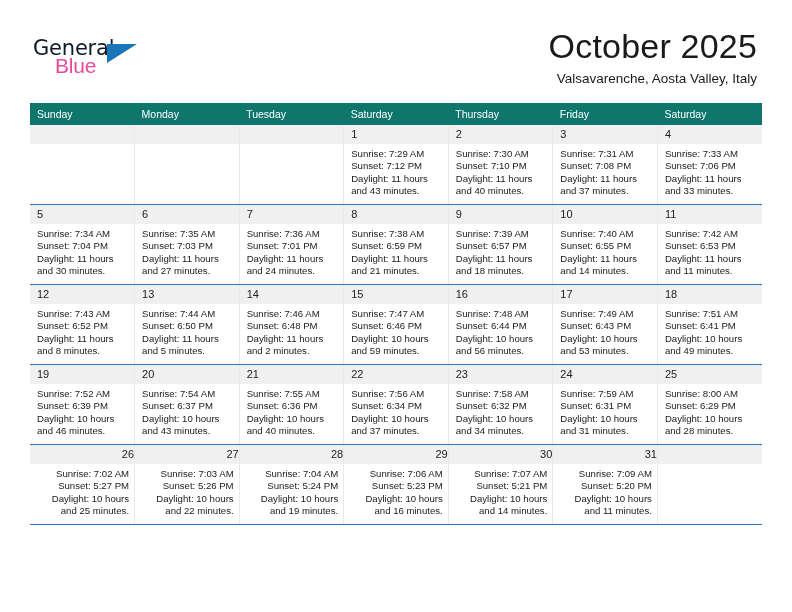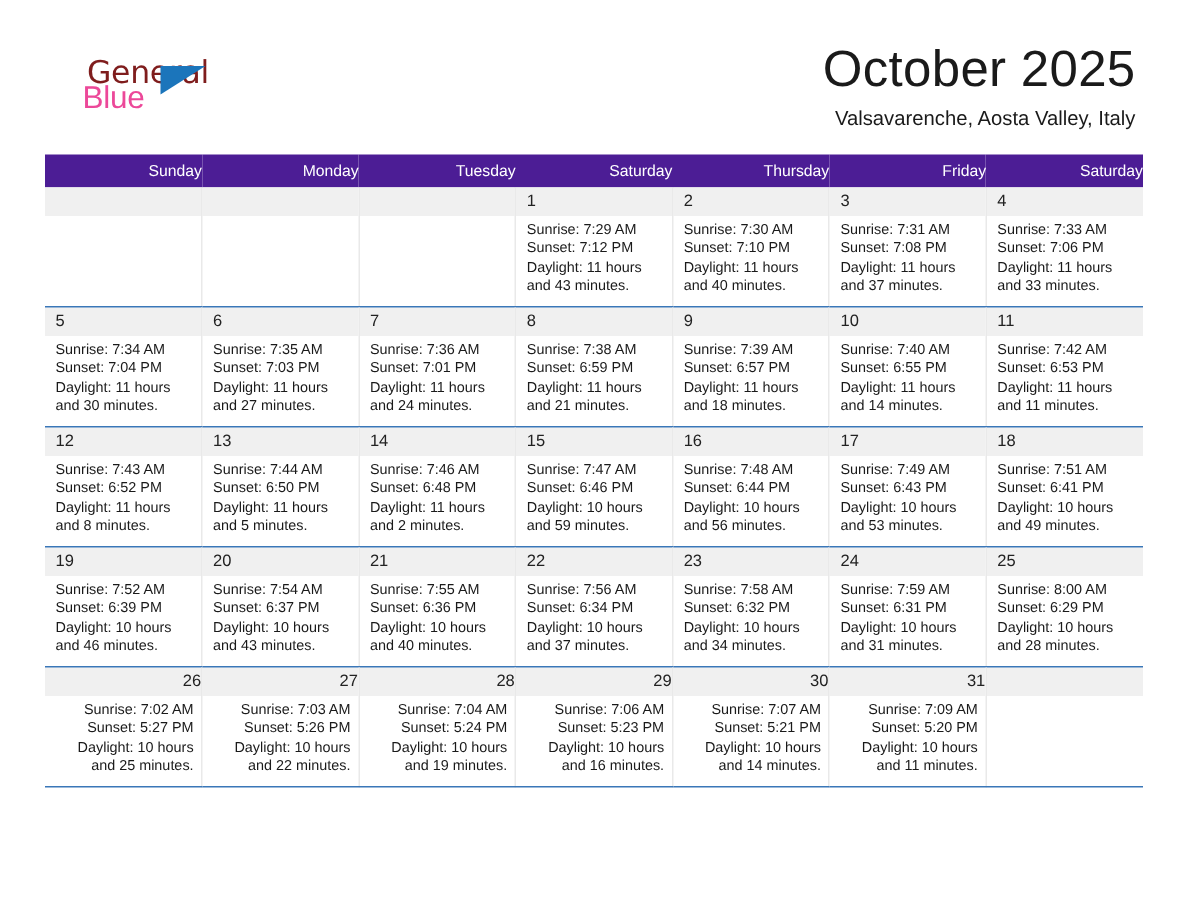--- a/index.html
+++ b/index.html
@@ -36,24 +36,23 @@
     top: 37px;
     width: 120px;
     height: 45px;
   }
   .logo-general {
     position: absolute;
     left: 0;
     top: 0;
     font-size: 21px;
     letter-spacing: -0.2px;
-    color: #7f1d1d;
+    color: #0f172a;
     font-family: "DejaVu Sans", sans-serif;
     line-height: 22px;
-    margin-left: 25px;
   }
   .logo-blue {
     position: absolute;
     left: 22px;
     top: 18px;
     font-size: 21px;
     letter-spacing: -0.2px;
     color: #ec4899;
     font-family: Liberation Sans, sans-serif;
     line-height: 22px;
@@ -92,25 +91,25 @@
   
   .calendar {
     position: absolute;
     left: 30px;
     top: 103px;
     width: 732px;
     border-collapse: collapse;
     table-layout: fixed;
   }
   .calendar th {
-    background: #4c1d95;
+    background: #0f766e;
     color: #ffffff;
     font-size: 10.5px;
     font-weight: normal;
-    text-align: right;
+    text-align: left;
     padding: 5px 0 5px 7px;
     height: 11px;
     border: none;
   }
   .calendar td {
     width: 104.5px;
     height: 79px;
     vertical-align: top;
     padding: 0;
     background: #ffffff;

